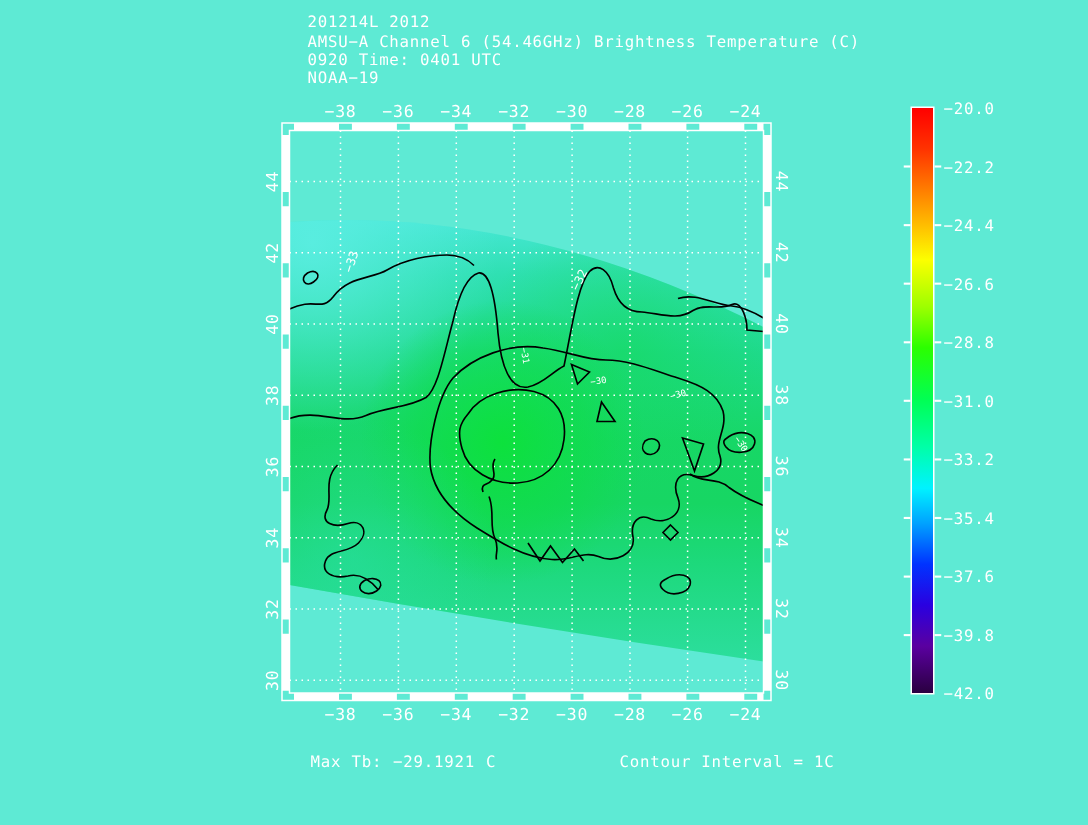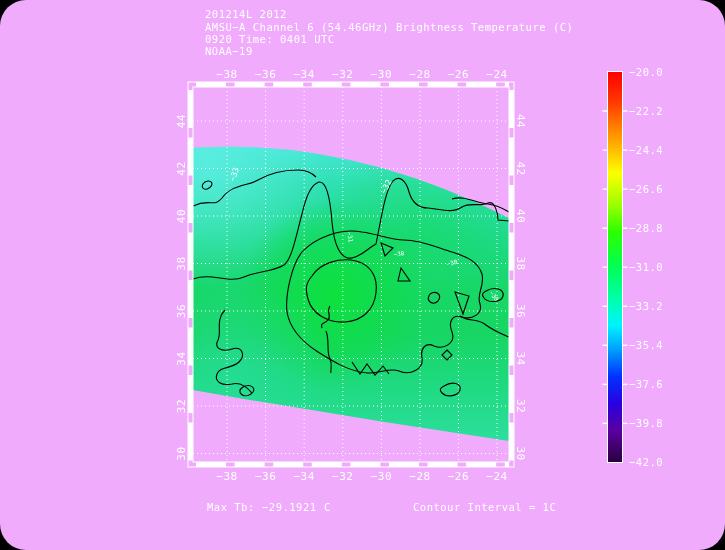--- a/index.html
+++ b/index.html
@@ -1,17 +1,17 @@
 <!DOCTYPE html>
 <html><head>
 <meta charset="utf-8">
 <style>
   html,body{margin:0;padding:0;background:#000;}
-  .stage{position:relative;width:725px;height:550px;background:#f0abfc;overflow:hidden;
-         font-family:"DejaVu Sans Mono","Liberation Mono",monospace;border-radius:26px;}
+  .stage{position:relative;width:725px;height:550px;background:#5eead4;overflow:hidden;
+         font-family:"DejaVu Sans Mono","Liberation Mono",monospace;}
   svg{position:absolute;left:0;top:0;}
   svg text{fill:#ffffff;font-family:"DejaVu Sans Mono","Liberation Mono",monospace;}
   .t10{font-size:10.5px;letter-spacing:0.5px;}
   .ax{font-size:11px;letter-spacing:0.5px;}
   .cb{font-size:10.5px;letter-spacing:0.5px;}
   .clab{font-size:8px;}
   .clabsm{font-size:6px;}
 </style>
 </head>
 <body>

